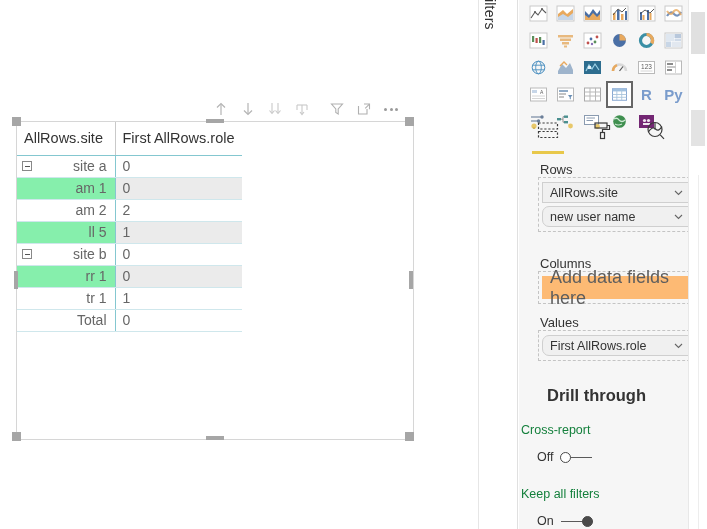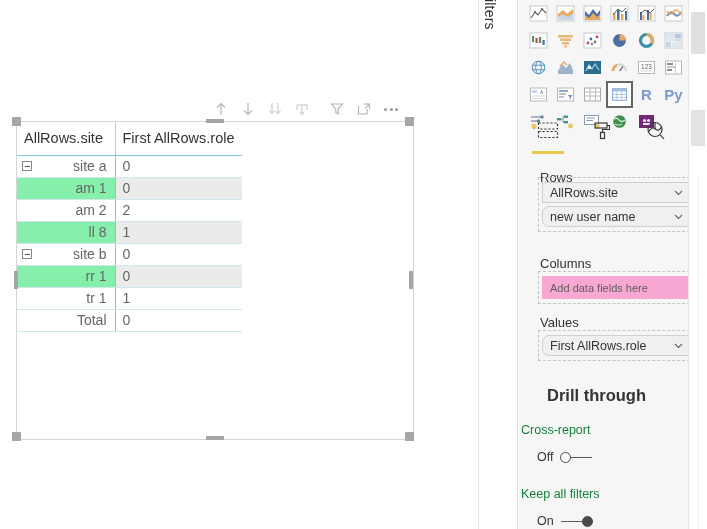--- a/index.html
+++ b/index.html
@@ -278,26 +278,26 @@
   .well-chip:last-child { margin-bottom: 0; border-radius: 7px; }
   .well-chip .chip-label { flex: 1; white-space: nowrap; overflow: hidden; }
   .well-chip .chip-ico {
     width: 14px; height: 14px;
     display: flex; align-items: center; justify-content: center;
     color: #666666;
     margin-left: 2px;
   }
   .well-empty {
     height: 21px;
-    background: #f9a8d4;
+    background: #fdba74;
     border: 1px solid transparent;
     display: flex;
     align-items: center;
     padding-left: 7px;
-    font-size: 11px;
+    font-size: 18px;
     color: #5d5d5d;
   }
 
   #drill-heading {
     position: absolute;
     left: 28px; top: 386px;
     font-size: 16.5px;
     color: #333333;
     font-weight: bold;
   }
@@ -458,21 +458,21 @@
 
           <tr>
             <td class="cell-rowhdr">
               <span>am 2</span>
             </td>
             <td class="cell-value">2</td>
           </tr>
 
           <tr class="banded">
             <td class="cell-rowhdr">
-              <span>ll 8</span>
+              <span>ll 5</span>
             </td>
             <td class="cell-value">1</td>
           </tr>
 
           <tr class="lvl-group">
             <td class="cell-rowhdr">
               <span class="expander"></span>
               <span>site b</span>
             </td>
             <td class="cell-value">0</td>
@@ -775,21 +775,21 @@
       <div class="viz-tab">
         <svg width="24" height="22" viewBox="0 0 24 22" fill="none" stroke="#3a3a3a" stroke-width="1.2">
           <circle cx="11" cy="9.5" r="7"></circle>
           <path d="M4.4 12 Q8 6 11.5 9 Q15 12 17.8 6.5"></path>
           <path d="M11 2.5 V9.5"></path>
           <path d="M16.2 14.8 L20 18.8"></path>
         </svg>
       </div>
     </div>
 
-    <div class="well-title" style="top:170px;">Rows</div>
+    <div class="well-title" style="top:162px;">Rows</div>
     <div class="well-box" style="top:177px;">
       <div class="well-chip">
         <span class="chip-label">AllRows.site</span>
         <span class="chip-ico">
           <svg width="11" height="11" viewBox="0 0 11 11" fill="none" stroke="#666" stroke-width="1.1">
               <path d="M2 4 L5.5 7.5 L9 4"></path>
             </svg>
         </span>
         <span class="chip-ico">
           

